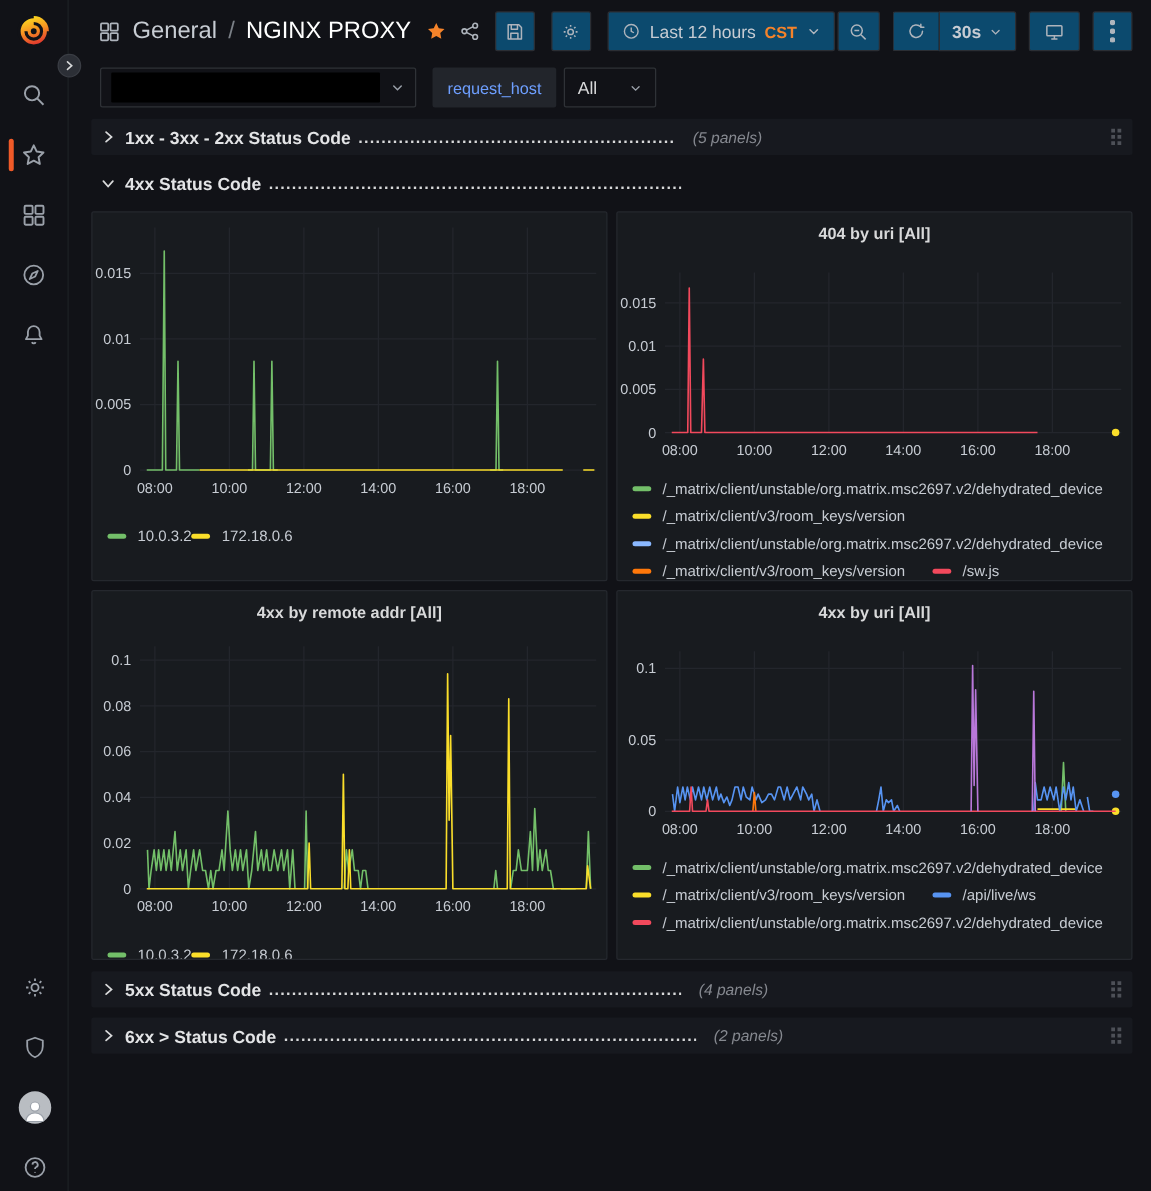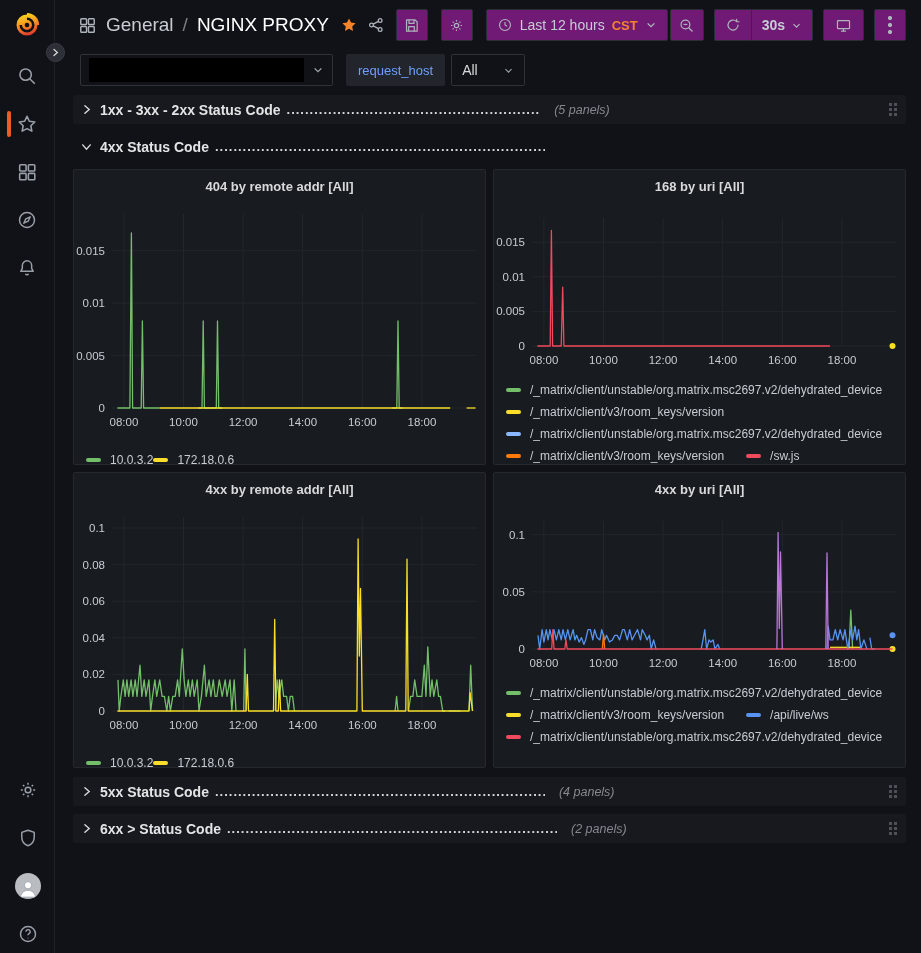--- a/index.html
+++ b/index.html
@@ -47,21 +47,21 @@
 
   .topnav { height: 50px; display: flex; align-items: center;
     justify-content: space-between; padding: 0 15px 0 8px; }
   .breadcrumb { display: flex; align-items: center; gap: 9px; font-size: 19px; }
   .bc-folder { color: #c7ccd3; }
   .bc-sep { color: #7b8087; }
   .bc-dash { color: #ffffff; font-weight: 500; }
   .bc-star { margin-left: 2px; }
   .toolbar { display: flex; align-items: center; }
   .tb-btn {
-    height: 32px; min-width: 32px; background: #701a75; border: 1px solid #2b2e34;
+    height: 32px; min-width: 32px; background: #0c4a6e; border: 1px solid #2b2e34;
     border-radius: 2px; display: flex; align-items: center; justify-content: center;
     cursor: pointer; color: #c7ccd3;
   }
   .tb-btn svg { stroke: #aeb4bc; }
   .gap13 { margin-left: 13px; } .gap2 { margin-left: 2px; } .gap10 { margin-left: 10px; }
   .time-btn { padding: 0 10px; gap: 7px; font-size: 14px; }
   .tz { color: #f5832a; font-size: 13px; font-weight: 600; }
   .refresh-group { display: flex; }
   .refresh-group .tb-btn:first-child { border-right: none; border-radius: 2px 0 0 2px; width: 37px; }
   .refresh-group .tb-btn:last-child { border-radius: 0 2px 2px 0; padding: 0 10px; gap: 6px; font-size: 14px; font-weight: bold; }
@@ -333,21 +333,21 @@
         <span class="row-chevron">
           <svg width="13" height="13" viewBox="0 0 24 24" fill="none" stroke-width="2.6" stroke-linecap="round">
               <path d="M5 9l7 8 7-8"></path>
             </svg>
         </span>
         <span class="row-title">4xx Status Code</span>
         <span class="row-dots">..............................................................................</span>
       </div>
 
       <div id="panel-grid">
-          <div class="panel"><div class="panel-title">404 by remote addr [All]</div><svg viewBox="0 0 411 232" width="100%" height="232">
+          <div class="panel"><svg viewBox="0 0 411 232" width="100%" height="232">
               <line x1="49.9" y1="12" x2="49.9" y2="206" stroke="#23262c" stroke-width="1"></line>
               <text x="49.9" y="224" text-anchor="middle" fill="#c7ccd3" font-size="11.5">08:00</text>
               <line x1="109.5" y1="12" x2="109.5" y2="206" stroke="#23262c" stroke-width="1"></line>
               <text x="109.5" y="224" text-anchor="middle" fill="#c7ccd3" font-size="11.5">10:00</text>
               <line x1="169.1" y1="12" x2="169.1" y2="206" stroke="#23262c" stroke-width="1"></line>
               <text x="169.1" y="224" text-anchor="middle" fill="#c7ccd3" font-size="11.5">12:00</text>
               <line x1="228.7" y1="12" x2="228.7" y2="206" stroke="#23262c" stroke-width="1"></line>
               <text x="228.7" y="224" text-anchor="middle" fill="#c7ccd3" font-size="11.5">14:00</text>
               <line x1="288.3" y1="12" x2="288.3" y2="206" stroke="#23262c" stroke-width="1"></line>
               <text x="288.3" y="224" text-anchor="middle" fill="#c7ccd3" font-size="11.5">16:00</text>
@@ -368,21 +368,21 @@
               <polyline points="392.6,206.0 401.5,206.0" fill="none" stroke="#fade2a" stroke-width="1.3" stroke-linejoin="round"></polyline>
             </svg><div class="legend inline">
               <div class="legend-row"><span class="legend-item">
                   <span class="swatch" style="background: rgb(115, 191, 105);"></span>
                   <span>10.0.3.2</span>
                 </span><span class="legend-item">
                   <span class="swatch" style="background: rgb(250, 222, 42);"></span>
                   <span>172.18.0.6</span>
                 </span></div>
             </div></div>
-          <div class="panel"><div class="panel-title">168 by uri [All]</div><svg viewBox="0 0 411 168" width="100%" height="168">
+          <div class="panel"><div class="panel-title">404 by uri [All]</div><svg viewBox="0 0 411 168" width="100%" height="168">
               <line x1="49.9" y1="16" x2="49.9" y2="144" stroke="#23262c" stroke-width="1"></line>
               <text x="49.9" y="162" text-anchor="middle" fill="#c7ccd3" font-size="11.5">08:00</text>
               <line x1="109.5" y1="16" x2="109.5" y2="144" stroke="#23262c" stroke-width="1"></line>
               <text x="109.5" y="162" text-anchor="middle" fill="#c7ccd3" font-size="11.5">10:00</text>
               <line x1="169.1" y1="16" x2="169.1" y2="144" stroke="#23262c" stroke-width="1"></line>
               <text x="169.1" y="162" text-anchor="middle" fill="#c7ccd3" font-size="11.5">12:00</text>
               <line x1="228.7" y1="16" x2="228.7" y2="144" stroke="#23262c" stroke-width="1"></line>
               <text x="228.7" y="162" text-anchor="middle" fill="#c7ccd3" font-size="11.5">14:00</text>
               <line x1="288.3" y1="16" x2="288.3" y2="144" stroke="#23262c" stroke-width="1"></line>
               <text x="288.3" y="162" text-anchor="middle" fill="#c7ccd3" font-size="11.5">16:00</text>

